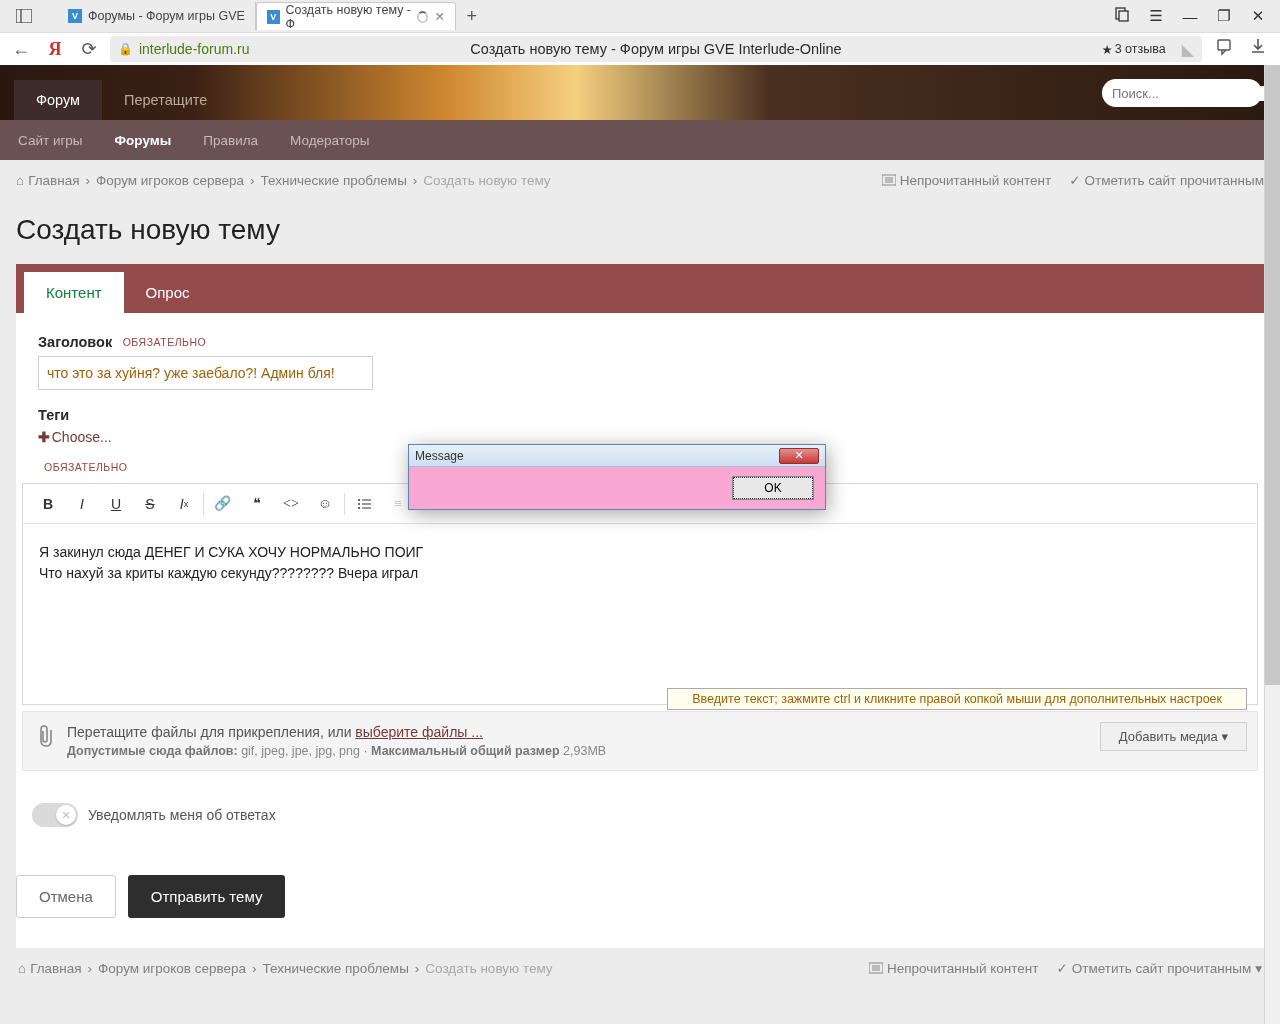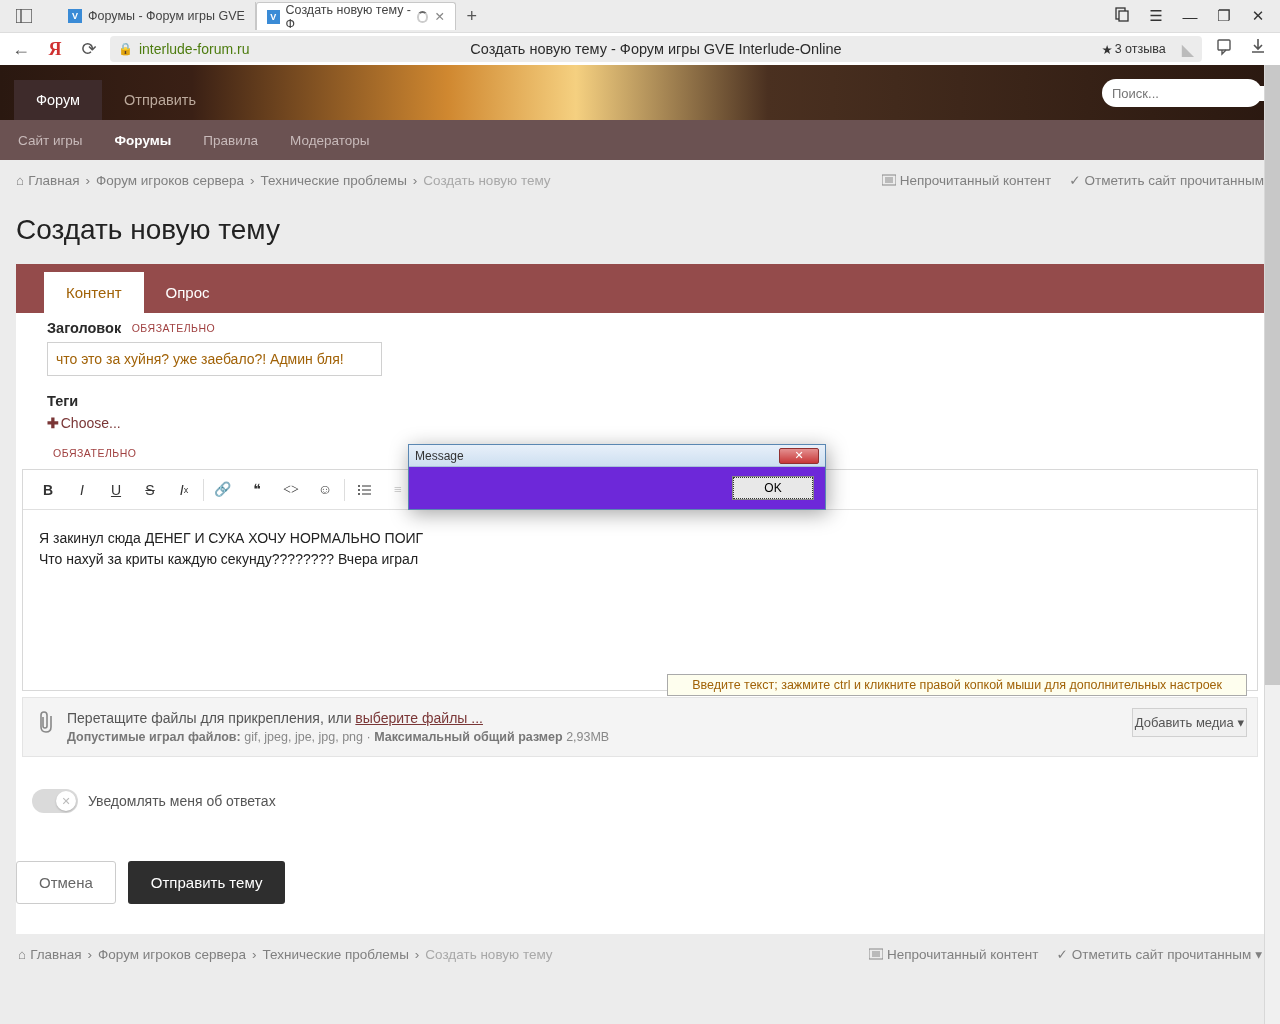--- a/index.html
+++ b/index.html
@@ -49,23 +49,23 @@
 .crumb-actions { margin-left: auto; display: flex; gap: 18px; color: #808080; }
 .crumb-actions span { display: flex; align-items: center; gap: 4px; }
 
 
 .page { padding: 0 16px; background: #ececec; }
 h1.page-title { font-size: 28px; font-weight: 400; color: #222; margin: 14px 0 18px; }
 
 .form-box { background: #fff; }
 .form-tabs { background: #944b4b; display: flex; padding-left: 8px; padding-top: 8px; }
 .form-tab { padding: 12px 22px; color: #fff; font-size: 15px; }
-.form-tab.active { background: #fff; color: #a16207; margin-left: 20px; }
-
-.form-inner { padding: 6px 22px 4px; margin-left: 9px; }
+.form-tab.active { background: #fff; color: #15803d; }
+
+.form-inner { padding: 20px 22px 4px; }
 .field-row { margin-bottom: 16px; }
 .field-label { font-weight: 600; color: #2a2a2a; font-size: 14.5px; display: inline-block; margin-bottom: 6px; }
 .req { color: #a04040; font-size: 10.5px; letter-spacing: 0.5px; margin-left: 6px; vertical-align: 1px; }
 .text-input { width: 335px; height: 34px; border: 1px solid #d0d0d0; padding: 0 8px; font-size: 14px; color: #a16207; }
 .tag-choose { color: #7a3636; font-size: 14px; display: flex; align-items: center; gap: 2px; }
 .tag-choose .plus { font-weight: bold; }
 
 .req-alone { color: #a04040; font-size: 10.5px; letter-spacing: 0.5px; margin: 8px 0 6px 6px; display: block; }
 
 .editor { border: 1px solid #d8d8d8; margin: 0 6px; }
@@ -73,36 +73,36 @@
 .tb-btn { width: 34px; height: 34px; display: flex; align-items: center; justify-content: center; color: #333; font-size: 14px; font-family: Georgia, serif; }
 .tb-sep { width: 1px; height: 22px; background: #ddd; margin: 0 2px; }
 .editor-body { min-height: 180px; padding: 18px 16px; font-size: 14px; color: #222; line-height: 1.5; }
 
 .attach-row { margin: 6px; background: #f4f4f4; border: 1px solid #e4e4e4; padding: 12px 14px; display: flex; align-items: flex-start; gap: 10px; position: relative; }
 .clip { color: #888; font-size: 22px; }
 .attach-text { font-size: 14px; color: #555; }
 .attach-text .link { color: #7a3636; text-decoration: underline; }
 .attach-sub { font-size: 12.5px; color: #888; margin-top: 4px; }
 .attach-sub .strong { color: #777; font-weight: 600; }
-.add-media { position: absolute; right: 10px; top: 10px; border: 1px solid #d0d0d0; background: #f0f0f0; padding: 6px 2px; font-size: 13px; color: #555; }
+.add-media { position: absolute; right: 10px; top: 10px; border: 1px solid #d0d0d0; background: #f0f0f0; padding: 6px 18px; font-size: 13px; color: #555; }
 .hint-box { position: absolute; right: 10px; top: -24px; background: #fefeee; border: 1px solid #aaa; padding: 3px 24px; font-size: 12.5px; color: #a16207; }
 
 .toggle-row { display: flex; align-items: center; gap: 10px; padding: 26px 16px; }
 .toggle { width: 46px; height: 24px; background: #dadada; border-radius: 12px; position: relative; }
 .toggle .knob { position: absolute; right: 2px; top: 2px; width: 20px; height: 20px; background: #fff; border-radius: 50%; display: flex; align-items: center; justify-content: center; color: #bbb; font-size: 11px; box-shadow: 0 1px 2px rgba(0,0,0,.2); }
 .toggle-label { color: #555; font-size: 14px; }
 
 .submit-row { display: flex; justify-content: flex-start; gap: 12px; padding: 22px 0 30px; }
 .btn { padding: 12px 22px; font-size: 15px; border-radius: 3px; border: 1px solid transparent; }
 .btn-cancel { background: #fff; border-color: #ccc; color: #666; }
 .btn-submit { background: #2e2e2e; color: #fff; }
 
 
 .dialog-shadow { position: absolute; left: 408px; top: 444px; filter: drop-shadow(2px 4px 10px rgba(0,0,0,.35)); z-index: 100; }
-.dialog { width: 418px; background: #6d28d9; border: 1px solid #5a87b2; }
+.dialog { width: 418px; background: #f9a8d4; border: 1px solid #5a87b2; }
 .dlg-title { height: 22px; background: linear-gradient(#e8f0fa, #cddff0); border-bottom: 1px solid #a8c0d8; display: flex; align-items: center; padding: 0 6px; font-size: 12px; color: #333; }
 .dlg-close { margin-left: auto; width: 40px; height: 16px; background: linear-gradient(#e49090, #c83838); border: 1px solid #903030; border-radius: 2px; color: #fff; display: flex; align-items: center; justify-content: center; font-size: 11px; }
 .dlg-body { background: #fff; padding: 24px 14px 40px; font-size: 12px; color: #222; border-bottom: 1px solid #ddd; }
 .dlg-foot { padding: 10px 12px; display: flex; justify-content: flex-end; }
 .dlg-ok { width: 80px; height: 22px; border: 1px dotted #333; outline: 1px solid #888; background: #e8e8e8; font-size: 12px; }
 
 .scrollbar { position: absolute; right: 0; top: 65px; bottom: 0; width: 16px; background: #f0f0f0; border-left: 1px solid #d8d8d8; }
 .scroll-thumb { position: absolute; top: 0; width: 100%; height: 620px; background: #c8c8c8; }
 </style>
 </head>
@@ -164,21 +164,21 @@
             <path d="M8 1 L8 11 M4 7 L8 11 L12 7 M2 14 L14 14" fill="none" stroke="#555" stroke-width="1.6"></path>
           </svg>
       </span>
     </div>
   </div>
 </div>
 
 <div class="banner">
   <div class="banner-nav">
     <div class="banner-tab active">Форум</div>
-    <div class="banner-tab">Отправить</div>
+    <div class="banner-tab">Перетащите</div>
   </div>
   <div class="search-box">
     <input placeholder="Поиск..." style="">
 
   </div>
 </div>
 
 <div class="sec-nav">
   <a>Сайт игры</a>
   <a class="active">Форумы</a>
@@ -283,21 +283,21 @@
       <span class="clip">
         <svg width="20" height="24" viewBox="0 0 20 24">
             <path d="M14 6 L14 17 Q14 22 9 22 Q4 22 4 17 L4 5 Q4 2 7 2 Q10 2 10 5 L10 16 Q10 18 8 18 Q6 18 6 16 L6 7" fill="none" stroke="#888" stroke-width="1.6"></path>
           </svg>
       </span>
       <div>
         <div class="attach-text">
           <span>Перетащите файлы для прикрепления, или </span><span class="link">выберите файлы ...</span>
         </div>
         <div class="attach-sub">
-          <span class="strong">Допустимые играл файлов:</span><span> gif, jpeg, jpe, jpg, png · </span><span class="strong">Максимальный общий размер</span><span> 2,93МВ</span>
+          <span class="strong">Допустимые сюда файлов:</span><span> gif, jpeg, jpe, jpg, png · </span><span class="strong">Максимальный общий размер</span><span> 2,93МВ</span>
         </div>
       </div>
       <button class="add-media"><span>Добавить медиа</span> ▾</button>
     </div>
 
     <div class="toggle-row">
       <div class="toggle">
           <div class="knob">✕</div>
         </div>
       <span class="toggle-label">Уведомлять меня об ответах</span>

